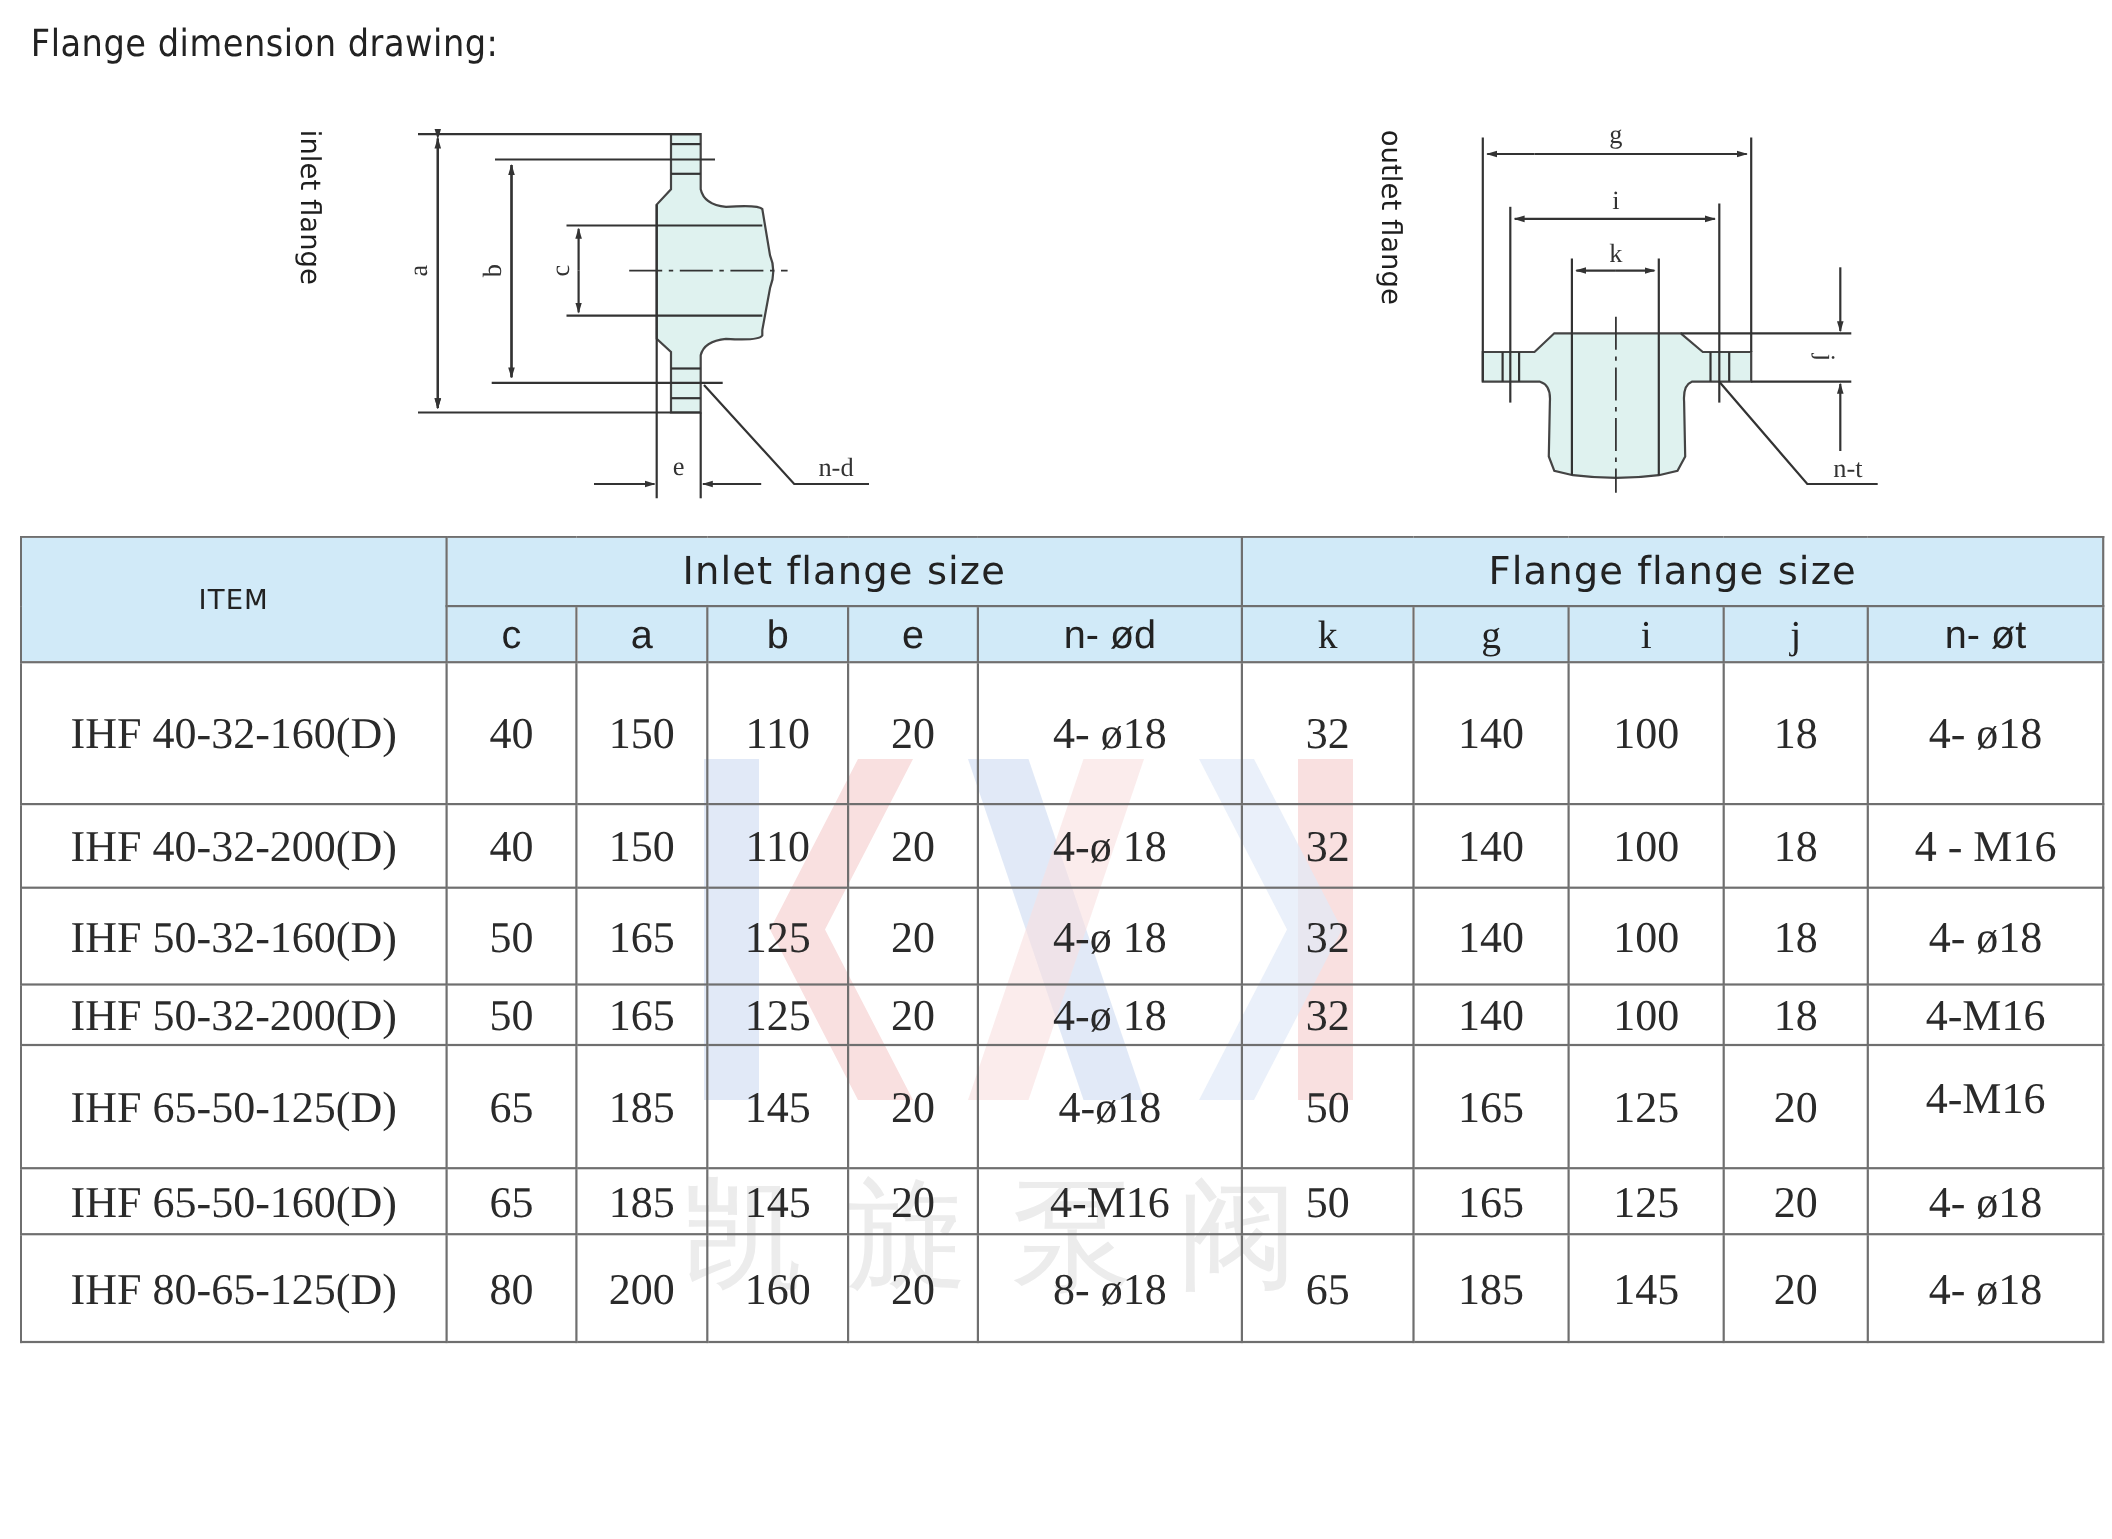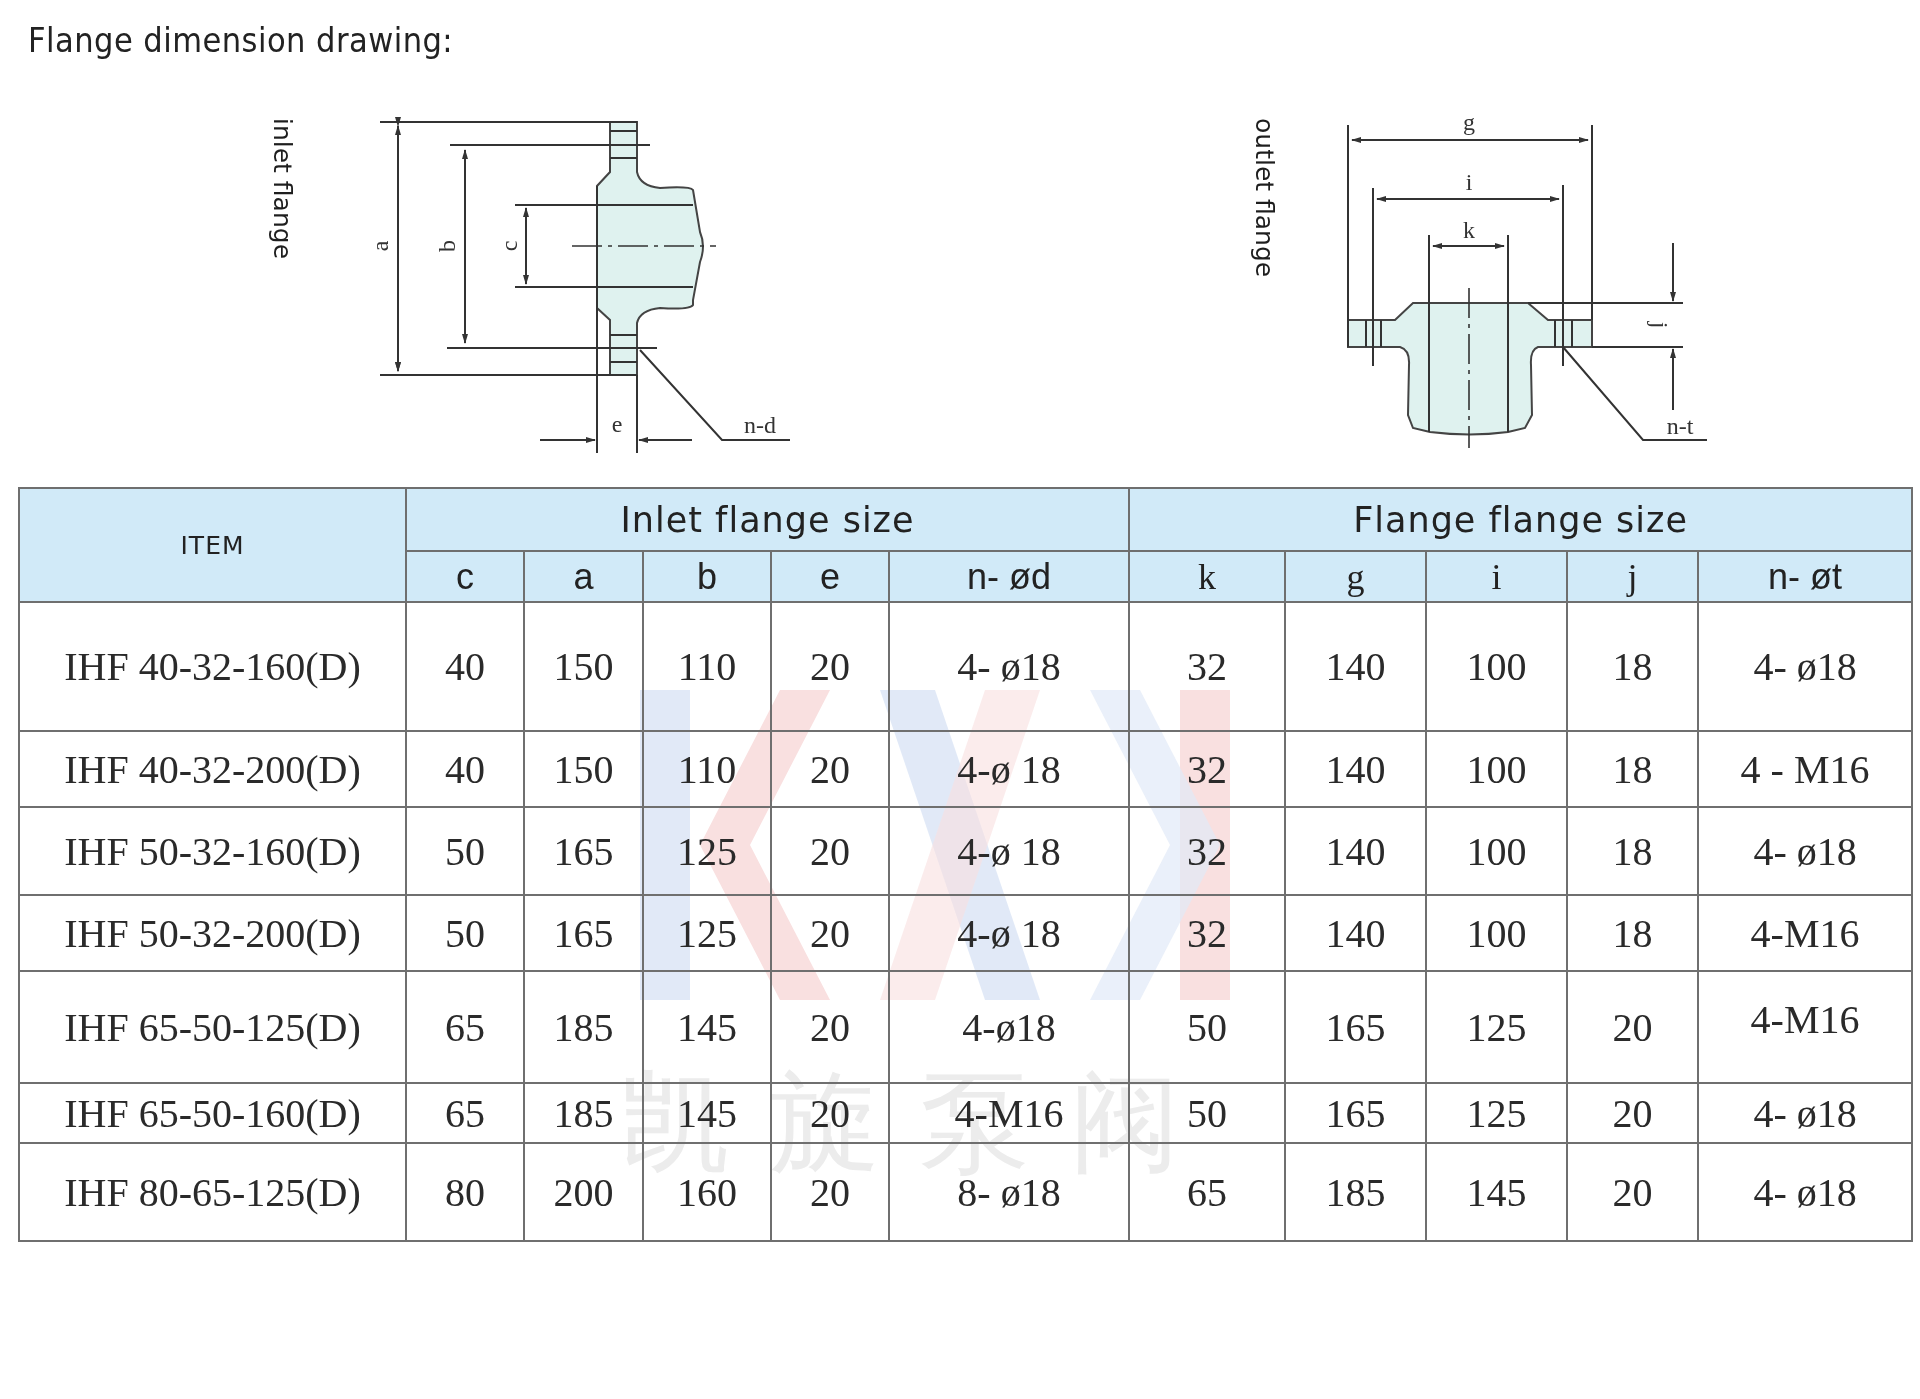--- a/index.html
+++ b/index.html
@@ -197,21 +197,21 @@
       <td>165</td>
       <td>125</td>
       <td>20</td>
       <td>4-ø 18</td>
       <td class="num-right">32</td>
       <td>140</td>
       <td>100</td>
       <td>18</td>
       <td>4- ø18</td>
     </tr>
-    <tr style="height:76px">
+    <tr style="height:55px">
       <td class="item">IHF 50-32-200(D)</td>
       <td class="num-right">50</td>
       <td>165</td>
       <td>125</td>
       <td>20</td>
       <td>4-ø 18</td>
       <td class="num-right">32</td>
       <td>140</td>
       <td>100</td>
       <td>18</td>

